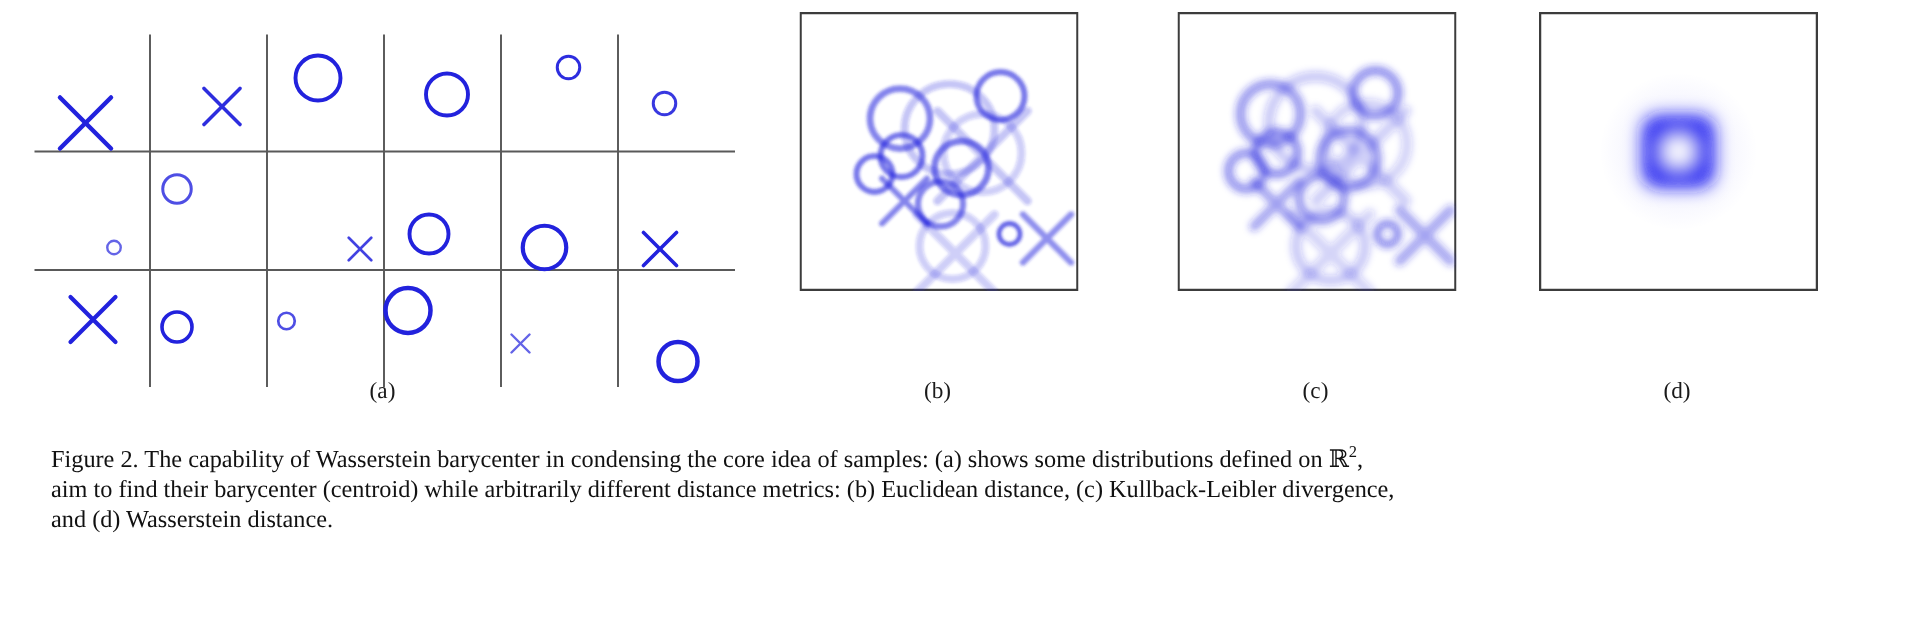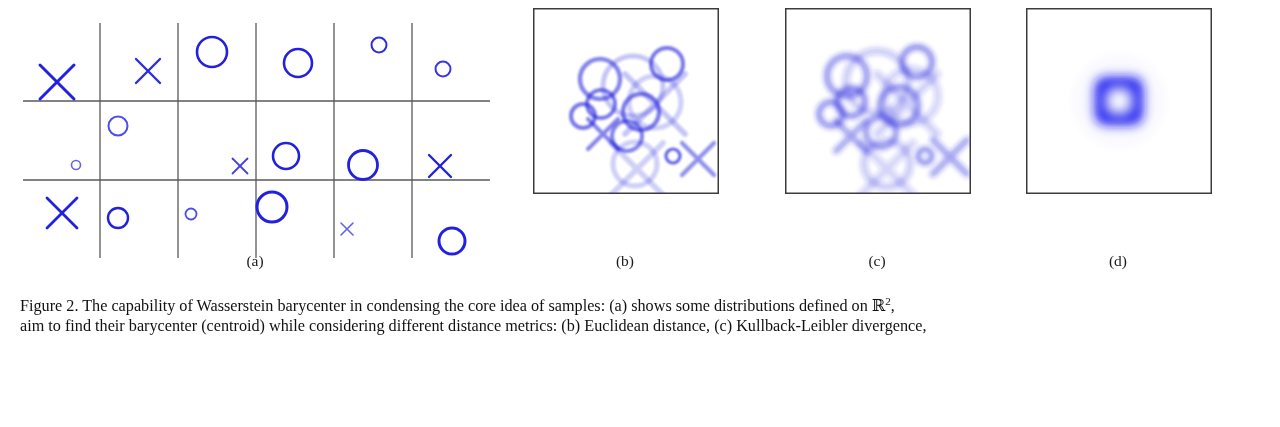--- a/index.html
+++ b/index.html
@@ -44,21 +44,21 @@
   #panel-c { left: 785px; width: 186px; height: 186px; }
   #panel-d { left: 1026px; width: 186px; height: 186px; }
 
   .label-a { left: 195px; }
   .label-b { left: 565px; }
   .label-c { left: 817px; }
   .label-d { left: 1058px; }
 
   #caption {
     position: absolute;
-    left: 20px;
+    left: 34px;
     top: 296px;
     width: 1238px;
     font-size: 16.2px;
     line-height: 20.2px;
     text-align: justify;
     text-justify: inter-word;
     font-family: "Liberation Serif", "DejaVu Serif", serif;
     color: #111111;
   }
   #caption .cap-line { display: block; white-space: nowrap; }
@@ -277,14 +277,15 @@
     </svg>
 
   <div class="panel-label label-a">(a)</div>
   <div class="panel-label label-b">(b)</div>
   <div class="panel-label label-c">(c)</div>
   <div class="panel-label label-d">(d)</div>
 </div>
 
 <div id="caption">
     <span class="cap-line">Figure 2.  The capability of Wasserstein barycenter in condensing the core idea of samples: (a) shows some distributions defined on <span class="bbR">ℝ</span><sup>2</sup>,</span>
-    <span class="cap-line">aim to find their barycenter (centroid) while considering different distance metrics: (b) Euclidean distance, (c) Kullback-Leibler divergence,</span>
+    <span class="cap-line">aim to find their barycenter (centroid) while arbitrarily different distance metrics: (b) Euclidean distance, (c) Kullback-Leibler divergence,</span>
+    <span class="cap-line">and (d) Wasserstein distance.</span>
   </div>
 
 </body></html>

